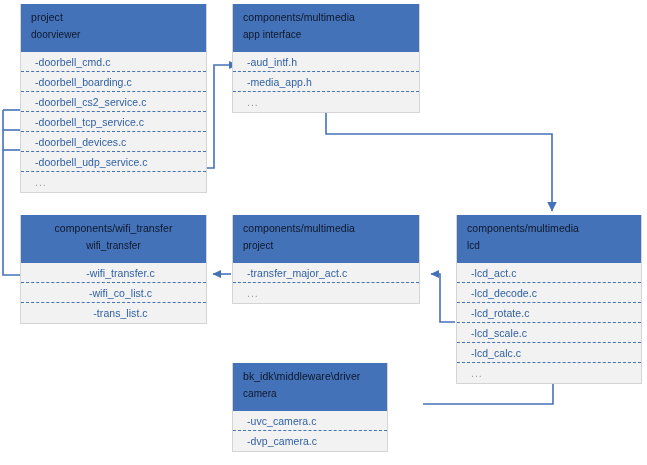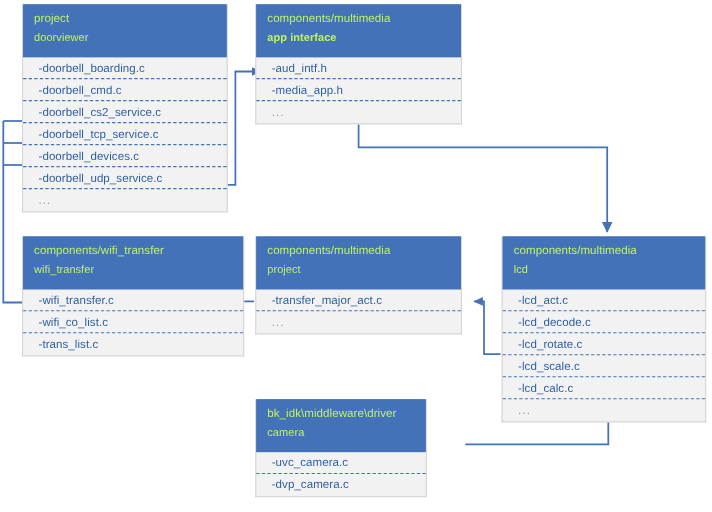--- a/index.html
+++ b/index.html
@@ -31,38 +31,38 @@
   .node {
     position: absolute;
     box-sizing: border-box;
     z-index: 2;
     background: #f2f2f2;
     border: 1px solid #d4d4d4;
     border-top: none;
   }
   .node-header {
     background: #4472b8;
-    color: #bef264;
+    color: #0f172a;
     box-sizing: border-box;
     padding: 5px 9px 6px 9px;
     border: 1px solid #4472b8;
   }
   .node-path {
     font-size: 10.5px;
     line-height: 15px;
     white-space: nowrap;
     letter-spacing: 0.05px;
   }
   .node-title {
     font-size: 10px;
     line-height: 20px;
     white-space: nowrap;
     letter-spacing: 0.05px;
   }
-  .node-title.bold { font-weight: bold; }
+  .node-title.bold { font-weight: normal; }
   .node-body {
     padding: 0;
   }
   .file-row {
     box-sizing: border-box;
     height: 20px;
     line-height: 20px;
     padding-left: 14px;
     font-size: 10.5px;
     color: #2e5fa3;
@@ -109,43 +109,43 @@
 
     <path d="M423,404 L553,404 L553,353" fill="none" stroke="#4472b8" stroke-width="1.6" marker-end="url(#arrowU)"></path>
   </svg>
 
   <div class="node" style="left:20px; top:4px; width:187px;">
     <div class="node-header">
       <div class="node-path">project</div>
       <div class="node-title">doorviewer</div>
     </div>
     <div class="node-body">
+      <div class="file-row">-doorbell_cmd.c</div>
       <div class="file-row">-doorbell_boarding.c</div>
-      <div class="file-row">-doorbell_cmd.c</div>
       <div class="file-row">-doorbell_cs2_service.c</div>
       <div class="file-row">-doorbell_tcp_service.c</div>
       <div class="file-row">-doorbell_devices.c</div>
       <div class="file-row">-doorbell_udp_service.c</div>
       <div class="file-row ellipsis last">...</div>
     </div>
   </div>
 
   <div class="node" style="left:232px; top:4px; width:188px;">
     <div class="node-header">
       <div class="node-path">components/multimedia</div>
       <div class="node-title bold">app interface</div>
     </div>
     <div class="node-body">
       <div class="file-row">-aud_intf.h</div>
       <div class="file-row">-media_app.h</div>
       <div class="file-row ellipsis last">...</div>
     </div>
   </div>
 
-  <div class="node" style="left:20px; top:215px; width:202px;">
+  <div class="node" style="left:20px; top:215px; width:187px;text-align:center;">
     <div class="node-header">
       <div class="node-path">components/wifi_transfer</div>
       <div class="node-title">wifi_transfer</div>
     </div>
     <div class="node-body">
       <div class="file-row">-wifi_transfer.c</div>
       <div class="file-row">-wifi_co_list.c</div>
       <div class="file-row last">-trans_list.c</div>
     </div>
   </div>

